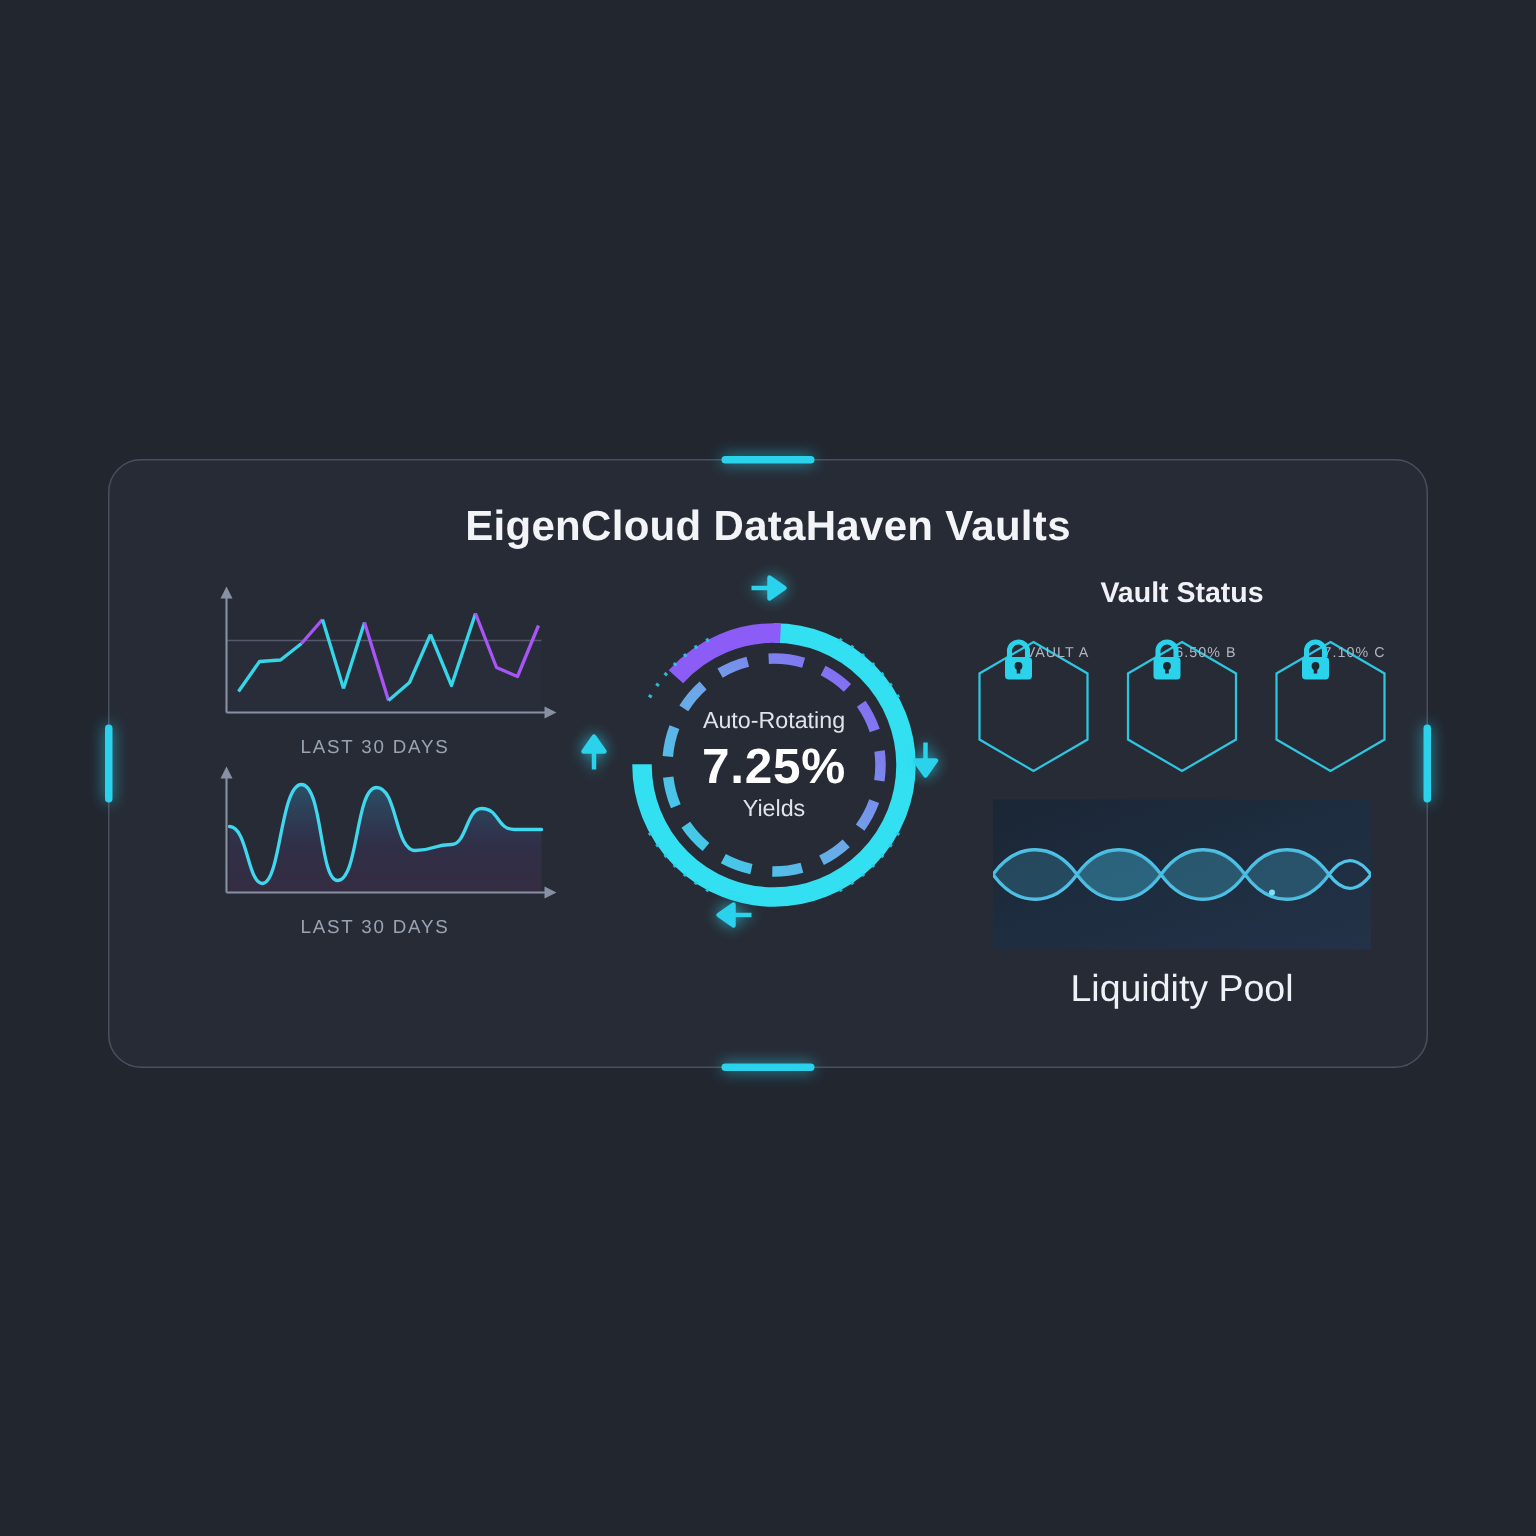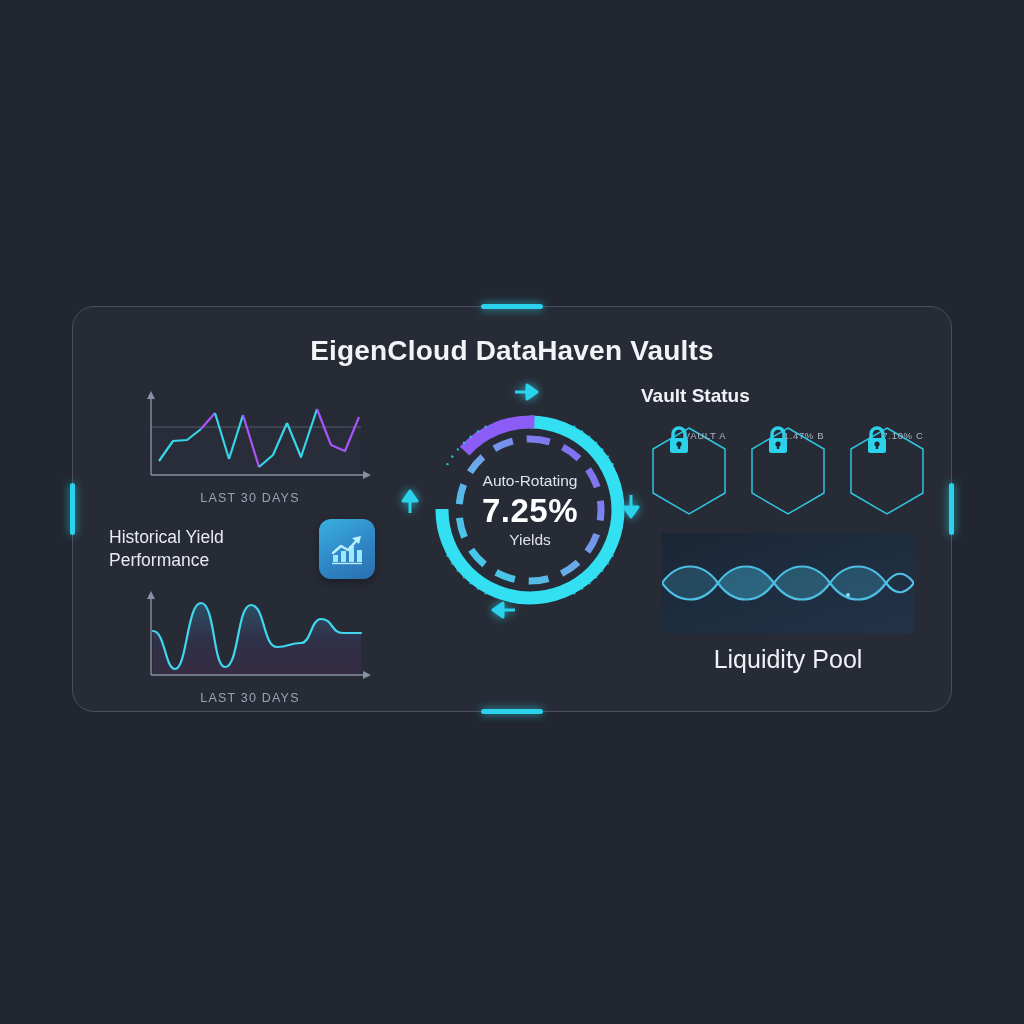--- a/index.html
+++ b/index.html
@@ -28,21 +28,21 @@
 
   .card-title {
     position:absolute; top:28px; left:0; width:100%;
     text-align:center; color:#f2f4f8;
     font-size:28px; font-weight:bold; letter-spacing:.2px;
   }
 
   
   .col { position:absolute; top:78px; }
   .col-left  { left:18px;  width:300px; height:320px; }
-  .col-mid   { left:332px; width:250px; height:320px; }
+  .col-mid   { left:318px; width:250px; height:320px; }
   .col-right { left:568px; width:294px; height:320px; }
 
   
   .mini-chart { position:relative; width:262px; height:104px; margin-left:22px; }
   .mini-chart svg { display:block; }
   .axis-caption {
     text-align:center; color:#9aa3b2; font-size:12.5px;
     letter-spacing:1.2px; margin-top:2px; padding-left:18px;
   }
 
@@ -77,21 +77,21 @@
   .arrow-top    { left:108px; top:-4px; }
   .arrow-right  { left:215px; top:108px; }
   .arrow-bottom { left:82px;  top:214px; }
   .arrow-left   { left:-6px;  top:100px; }
 
   .apr-line { text-align:center; margin-top:16px; font-size:23px; font-weight:bold; }
   .apr-value { color:#eef1f6; }
   .apr-unit  { color:#2ea8e8; }
 
   
-  .section-title { color:#f0f2f7; font-size:19px; font-weight:bold; }
+  .section-title { text-align:center; color:#f0f2f7; font-size:19px; font-weight:bold; }
   .hex-row { display:flex; justify-content:space-between; margin-top:18px; padding:0 8px; }
   .hex { position:relative; width:80px; height:92px; }
   .hex svg { position:absolute; left:0; top:0; }
   .hex-body {
     position:absolute; left:16px; top:0; width:80px; height:92px;
     display:flex; flex-direction:column; align-items:center; justify-content:flex-start;
   }
   .hex-label { color:#aeb6c4; font-size:9.5px; letter-spacing:.7px; margin-top:5px; }
 
   .pool-panel {
@@ -131,35 +131,20 @@
           <polyline points="102,28 116,74" fill="none" stroke="#35d6e8" stroke-width="2.2" stroke-linejoin="round"></polyline>
           <polyline points="116,74 130,30" fill="none" stroke="#35d6e8" stroke-width="2.2" stroke-linejoin="round"></polyline>
           <polyline points="130,30 146,82" fill="none" stroke="#a855f7" stroke-width="2.2" stroke-linejoin="round"></polyline>
           <polyline points="146,82 160,70 174,38" fill="none" stroke="#35d6e8" stroke-width="2.2" stroke-linejoin="round"></polyline>
           <polyline points="174,38 188,72 204,24" fill="none" stroke="#35d6e8" stroke-width="2.2" stroke-linejoin="round"></polyline>
           <polyline points="204,24 218,60 232,66 246,32" fill="none" stroke="#a855f7" stroke-width="2.2" stroke-linejoin="round"></polyline>
         </svg>
       </div>
       <div class="axis-caption">LAST 30 DAYS</div>
 
-      <div class="left-heading-row">
-        <div class="left-heading">Historical Yield
-Performance</div>
-        <div class="chart-icon">
-          <svg width="34" height="32" viewBox="0 0 34 32">
-            <rect x="3" y="22" width="5" height="7" fill="#9fe8fb"></rect>
-            <rect x="11" y="18" width="5" height="11" fill="#9fe8fb"></rect>
-            <rect x="19" y="13" width="5" height="16" fill="#9fe8fb"></rect>
-            <rect x="27" y="17" width="5" height="12" fill="#9fe8fb"></rect>
-            <polyline points="3,20 11,13 18,17 29,5" fill="none" stroke="#bdf0ff" stroke-width="2.4" stroke-linejoin="round" stroke-linecap="round"></polyline>
-            <polygon points="31,3 22,5 29,11" fill="#bdf0ff"></polygon>
-            <line x1="2" y1="30.5" x2="32" y2="30.5" stroke="#bdf0ff" stroke-width="1.4"></line>
-          </svg>
-        </div>
-      </div>
 
       <div class="mini-chart">
         <svg width="262" height="104" viewBox="0 0 262 104">
           <defs>
             <linearGradient id="areaFill" x1="0" y1="0" x2="0" y2="1">
               <stop offset="0%" stop-color="#2d6f8e" stop-opacity=".55"></stop>
               <stop offset="55%" stop-color="#3a3560" stop-opacity=".45"></stop>
               <stop offset="100%" stop-color="#4a2f55" stop-opacity=".40"></stop>
             </linearGradient>
           </defs>
@@ -251,21 +236,21 @@
           <svg width="80" height="92" viewBox="0 0 80 92">
             <polygon points="40,3 76,24 76,68 40,89 4,68 4,24" fill="none" stroke="#2ec5e0" stroke-width="1.5"></polygon>
           </svg>
           <div class="hex-body">
             <svg width="28" height="32" viewBox="0 0 28 32">
               <path d="M8 13 V9 a6 6 0 0 1 12 0 v4" fill="none" stroke="#2ad2ec" stroke-width="3.4"></path>
               <rect x="5" y="13" width="18" height="15" rx="2.5" fill="#2ad2ec"></rect>
               <circle cx="14" cy="19" r="2.6" fill="#1d2730"></circle>
               <rect x="12.8" y="19" width="2.4" height="5" fill="#1d2730"></rect>
             </svg>
-            <div class="hex-label">1.47% B</div>
+            <div class="hex-label">6.50% B</div>
           </div>
         </div>
 
         <div class="hex">
           <svg width="80" height="92" viewBox="0 0 80 92">
             <polygon points="40,3 76,24 76,68 40,89 4,68 4,24" fill="none" stroke="#2ec5e0" stroke-width="1.5"></polygon>
           </svg>
           <div class="hex-body">
             <svg width="28" height="32" viewBox="0 0 28 32">
               <path d="M8 13 V9 a6 6 0 0 1 12 0 v4" fill="none" stroke="#2ad2ec" stroke-width="3.4"></path>

